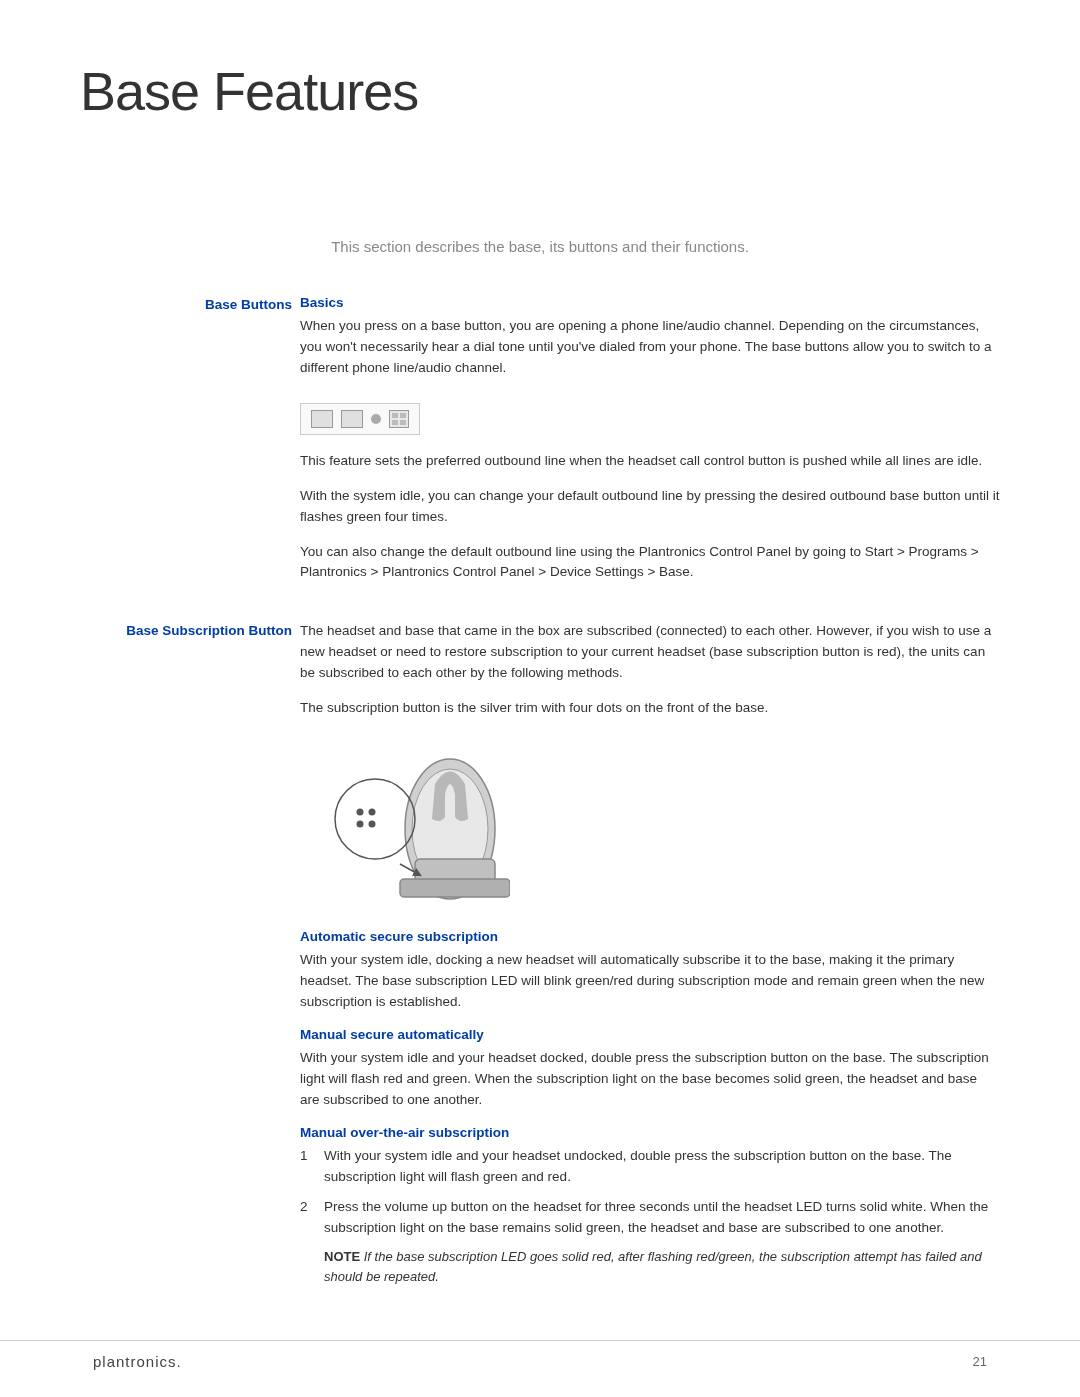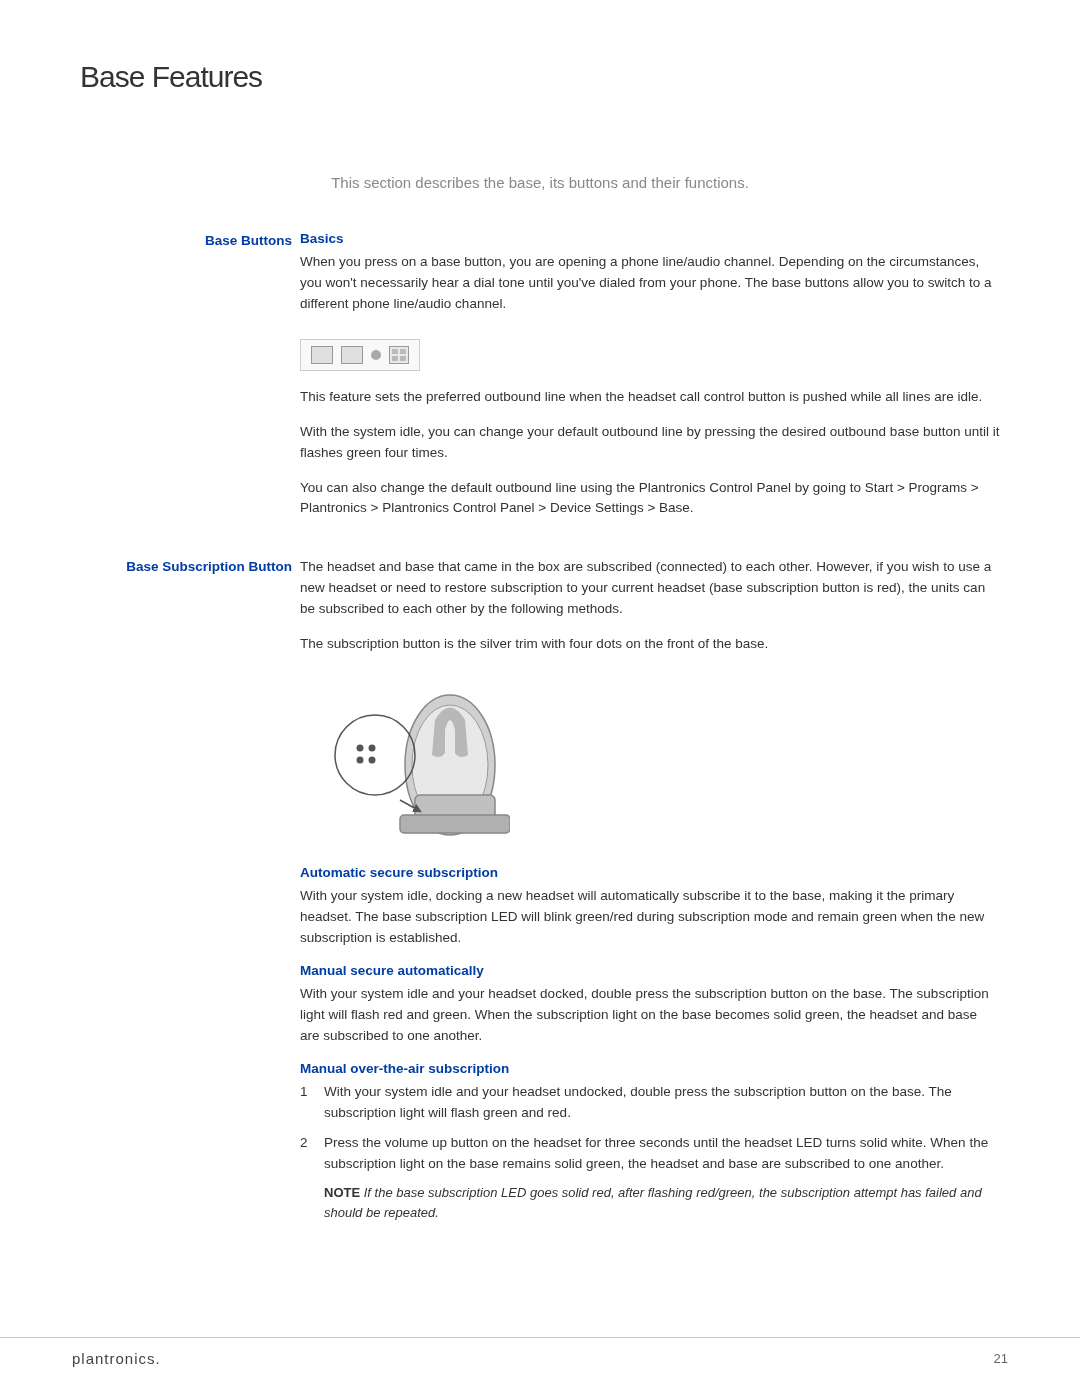--- a/index.html
+++ b/index.html
@@ -17,25 +17,25 @@
       color: #333333;
       position: relative;
     }
 
     .page-container {
       padding: 60px 80px 80px 80px;
       max-width: 1080px;
     }
 
     .page-title {
-      font-size: 30px;
+      font-size: 54px;
       font-weight: 300;
       color: #333333;
       letter-spacing: -1px;
-      margin-bottom: 80px;
+      margin-bottom: 116px;
       border-bottom: none;
     }
 
     .subtitle {
       text-align: center;
       color: #888888;
       font-size: 15px;
       margin-bottom: 40px;
       font-style: normal;
     }
@@ -167,21 +167,21 @@
     }
 
     .footer {
       position: absolute;
       bottom: 30px;
       left: 0;
       right: 0;
       display: flex;
       justify-content: space-between;
       align-items: center;
-      padding: 0 72px;
+      padding: 0 93px;
       border-top: 1px solid #cccccc;
       padding-top: 12px;
     }
 
     .footer-brand {
       font-size: 15px;
       color: #444;
       font-weight: 300;
       letter-spacing: 1px;
     }

